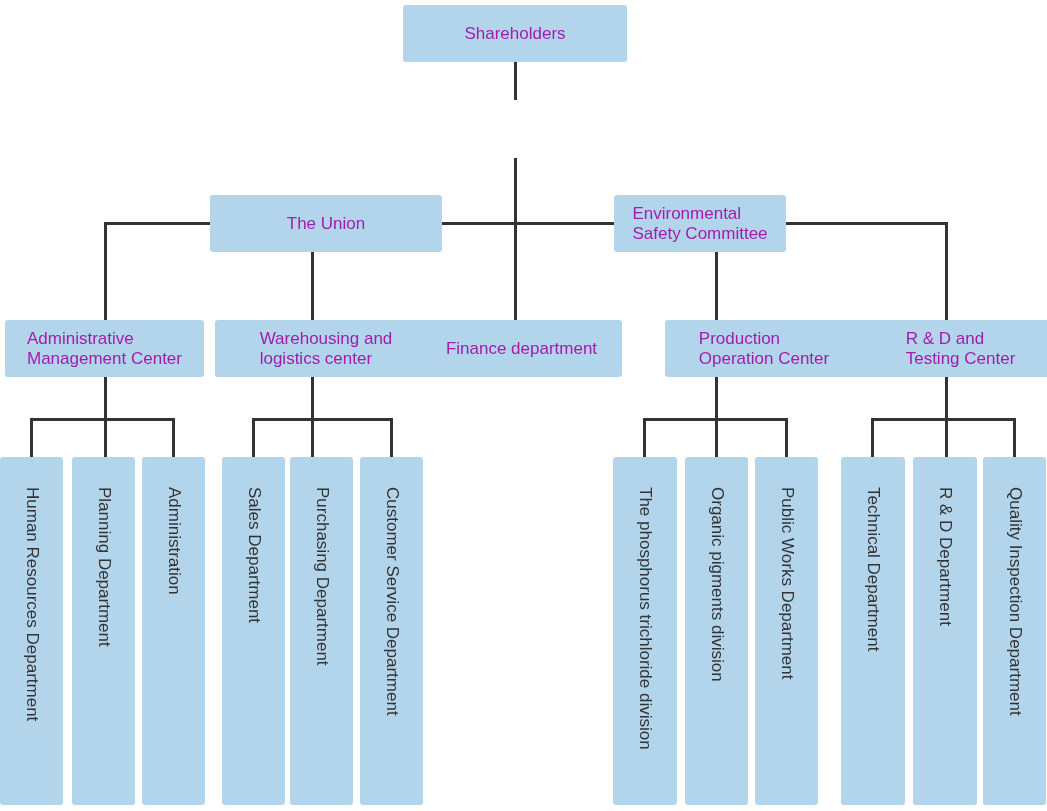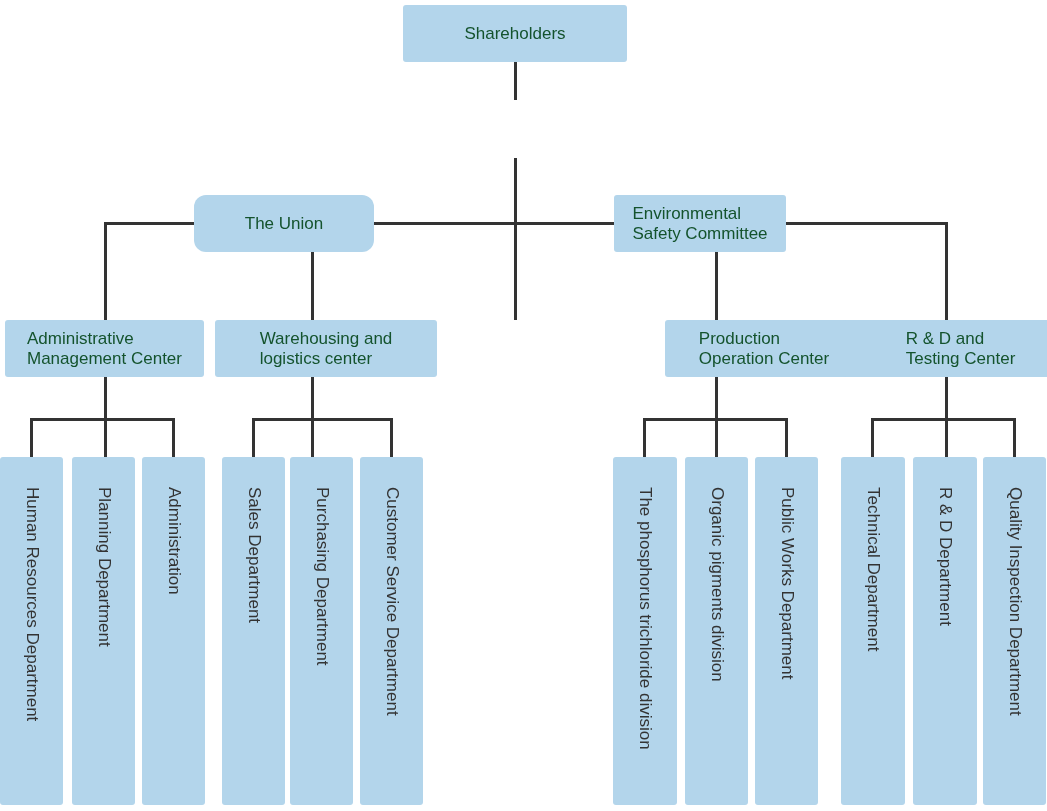--- a/index.html
+++ b/index.html
@@ -22,21 +22,21 @@
   }
   .box {
     position: absolute;
     height: 57px;
     background: #b3d5eb;
     border-radius: 3px;
     display: flex;
     align-items: center;
     justify-content: center;
     z-index: 1;
-    color: #14532d;
+    color: #a21caf;
     font-size: 17px;
     line-height: 20px;
   }
   .box .lbl {
     text-align: left;
     white-space: pre-line;
   }
   .vbox {
     position: absolute;
     top: 457px;
@@ -85,34 +85,37 @@
   <div class="line" style="left:785px;top:418px;width:3px;height:39px;"></div>
 
   <div class="line" style="left:945px;top:377px;width:3px;height:80px;"></div>
   <div class="line" style="left:871px;top:418px;width:145px;height:3px;"></div>
   <div class="line" style="left:871px;top:418px;width:3px;height:39px;"></div>
   <div class="line" style="left:1013px;top:418px;width:3px;height:39px;"></div>
 
   <div class="box" style="left:403px;top:5px;width:224px;">
     <span class="lbl">Shareholders</span>
   </div>
-  <div class="box" style="left:194px;top:195px;width:180px;border-radius:12px;">
+  <div class="box" style="left:210px;top:195px;width:232px;">
     <span class="lbl">The Union</span>
   </div>
   <div class="box" style="left:614px;top:195px;width:172px;">
     <span class="lbl">Environmental
 Safety Committee</span>
   </div>
   <div class="box" style="left:5px;top:320px;width:199px;">
     <span class="lbl">Administrative
 Management Center</span>
   </div>
   <div class="box" style="left:215px;top:320px;width:222px;">
     <span class="lbl">Warehousing and
 logistics center</span>
+  </div>
+  <div class="box" style="left:421px;top:320px;width:201px;">
+    <span class="lbl">Finance department</span>
   </div>
   <div class="box" style="left:665px;top:320px;width:198px;">
     <span class="lbl">Production
 Operation Center</span>
   </div>
   <div class="box" style="left:843px;top:320px;width:235px;">
     <span class="lbl">R &amp; D and
 Testing Center</span>
   </div>
 

